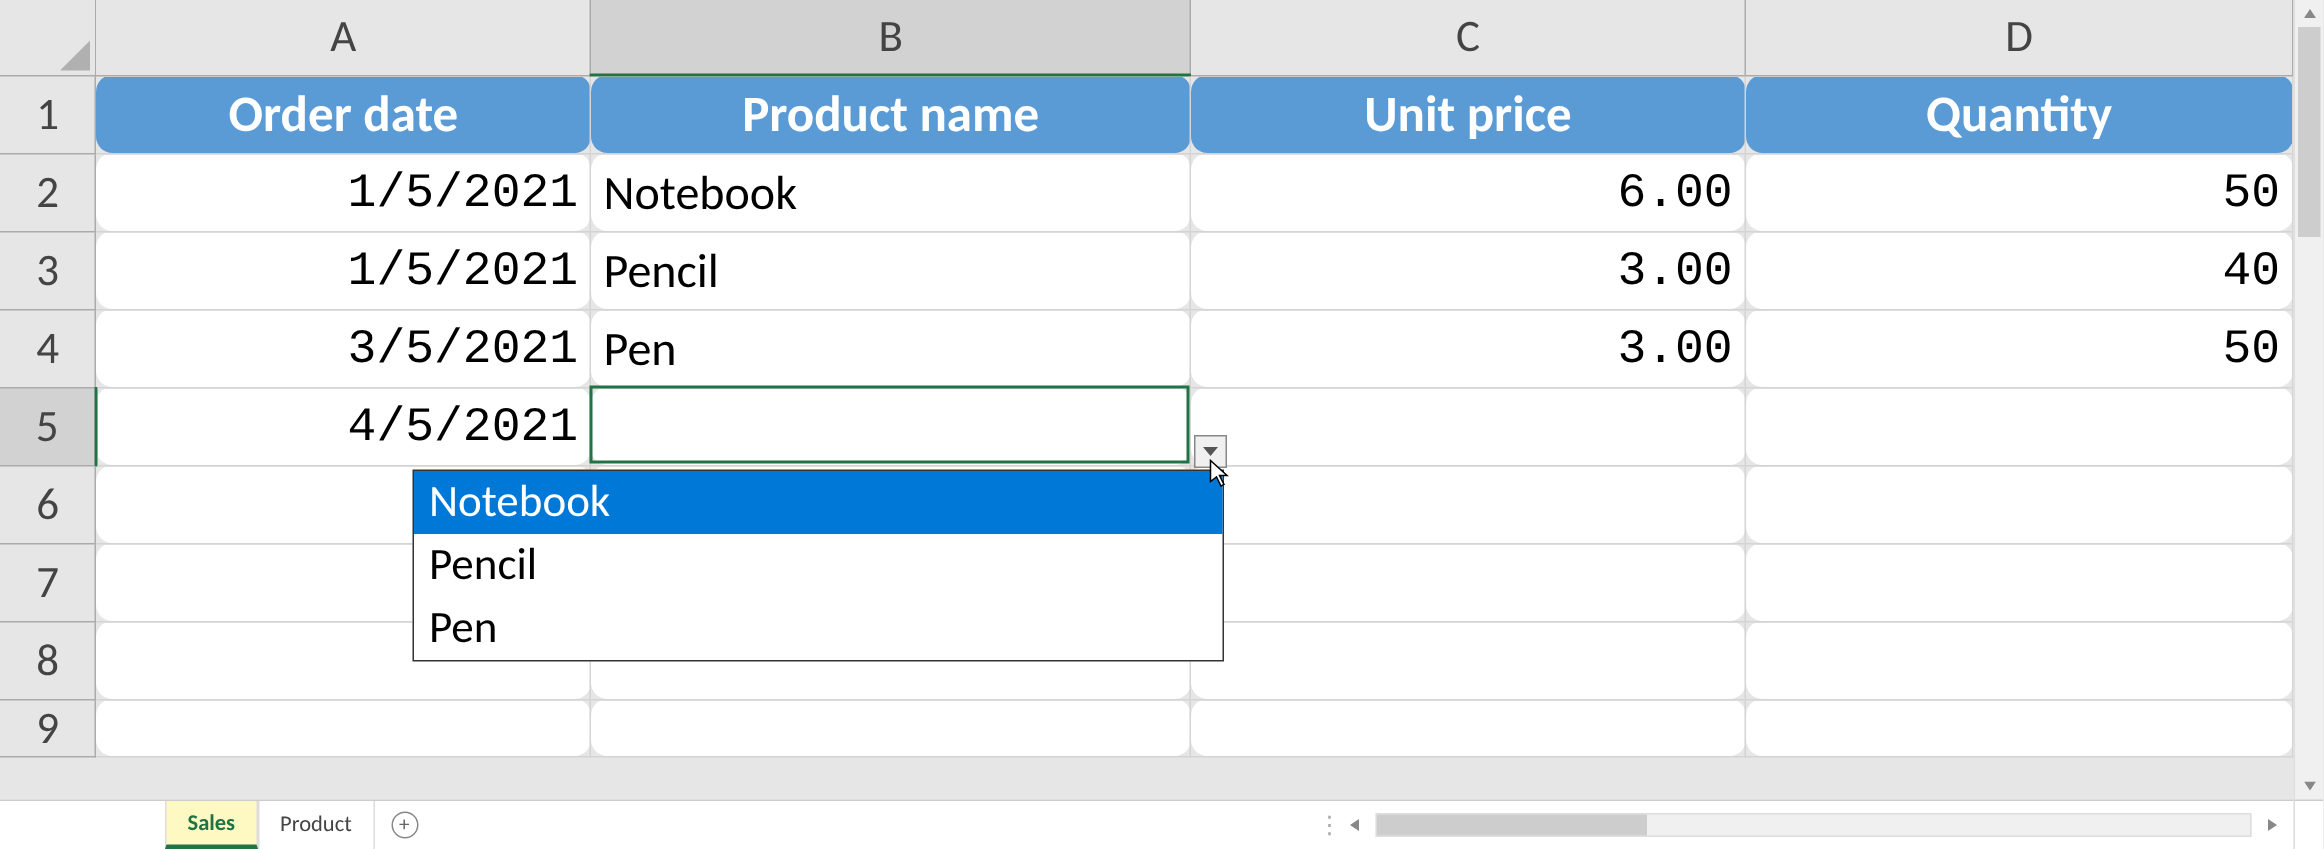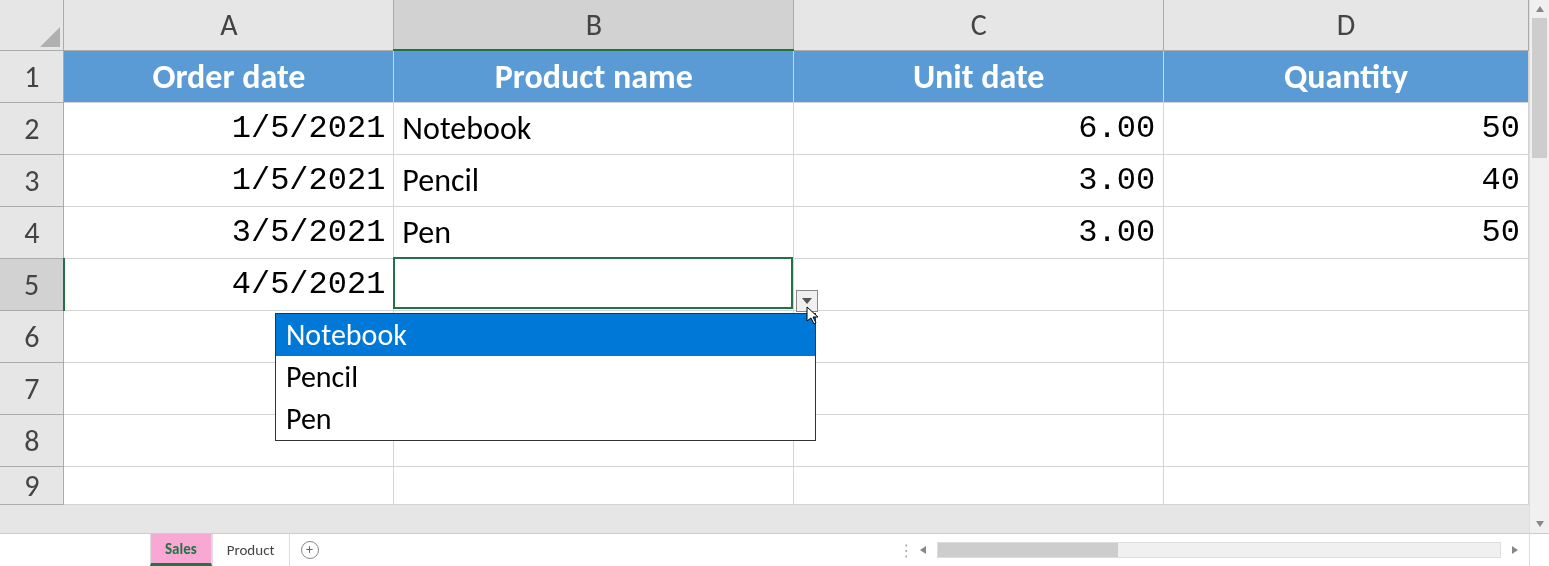--- a/index.html
+++ b/index.html
@@ -78,20 +78,21 @@
     background: #fff;
     border-right: 1px solid #d4d4d4;
     border-bottom: 1px solid #d4d4d4;
     font-size: 32px;
     padding: 0 8px;
     height: 52px;
     vertical-align: middle;
     color: #000;
     overflow: hidden;
     white-space: nowrap;
+    border-radius: 11px;
   }
   td.hdr {
     background: #5b9bd5;
     color: #fff;
     font-weight: bold;
     font-size: 34px;
     text-align: center;
   }
   td.ra { text-align: right; font-family: Liberation Mono, monospace; }
   td.la { text-align: left; }
@@ -159,22 +160,21 @@
     border-right: 1px solid #ddd;
     border-left: 1px solid #ddd;
     background: #fff;
     color: #444;
     cursor: pointer;
   }
   .tab.active {
     border-bottom: 3px solid #217346;
     color: #217346;
     font-weight: bold;
-    background: #f9a8d4;
-    margin-left: 40px;
+    background: #fef9c3;
   }
   .add-tab {
     display: flex;
     align-items: center;
     justify-content: center;
     width: 40px;
     cursor: pointer;
   }
   .add-tab .circle {
     width: 18px;
@@ -287,21 +287,21 @@
       <th class="corner"></th>
       <th class="colhead">A</th>
       <th class="colhead active">B</th>
       <th class="colhead">C</th>
       <th class="colhead">D</th>
     </tr>
     <tr>
       <th class="rowhead">1</th>
       <td class="cell hdr">Order date</td>
       <td class="cell hdr">Product name</td>
-      <td class="cell hdr">Unit date</td>
+      <td class="cell hdr">Unit price</td>
       <td class="cell hdr">Quantity</td>
     </tr>
     <tr>
       <th class="rowhead">2</th>
       <td class="cell ra">1/5/2021</td>
       <td class="cell la">Notebook</td>
       <td class="cell ra">6.00</td>
       <td class="cell ra">50</td>
     </tr>
     <tr>

